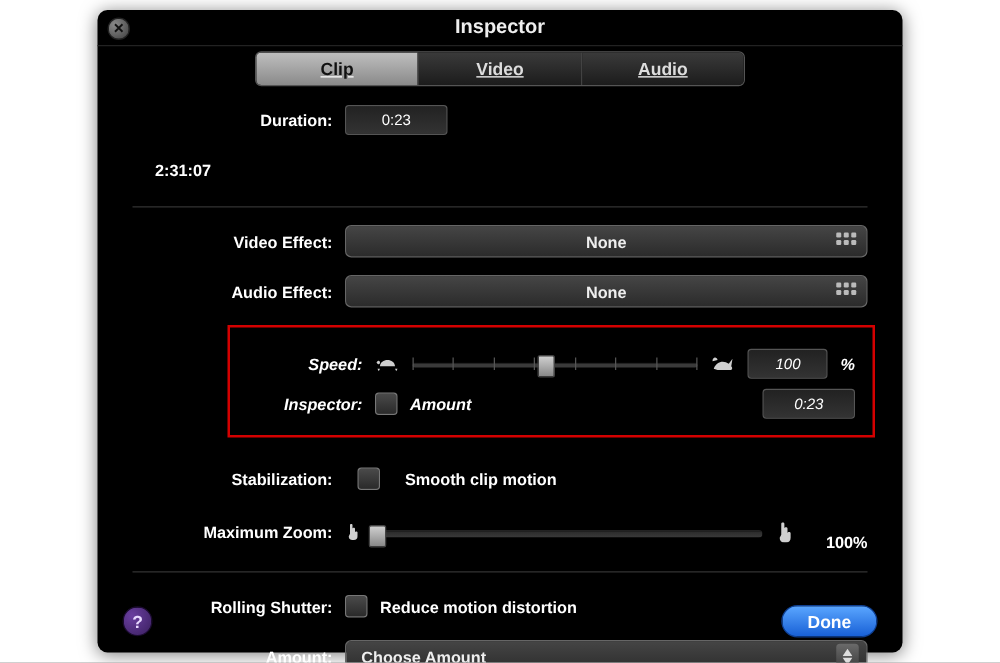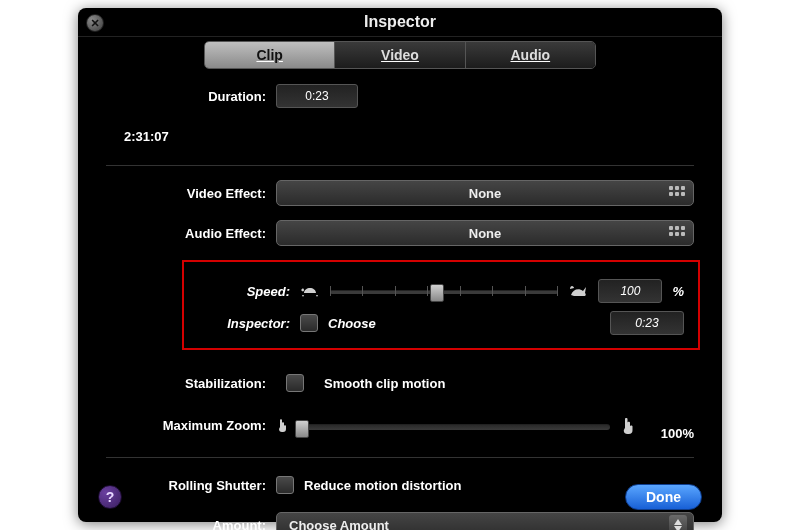--- a/index.html
+++ b/index.html
@@ -128,21 +128,21 @@
           <svg width="20" height="14" viewBox="0 0 20 14">
                 <path d="M3 12c2-6 8-7 12-4l3-4-1 6c1 1 1 2 0 3H6l-3-1zm1-9c1 0 2 1 2 2l-4 1c0-2 1-3 2-3z"></path>
               </svg>
         </span>
         <div class="textbox" style="width:62px;">100</div>
         <span class="percent-sign">%</span>
       </div>
       <div class="row">
         <div class="label">Inspector:</div>
         <span class="chk"></span>
-        <span class="chk-label">Choose</span>
+        <span class="chk-label">Amount</span>
         <div style="flex:1"></div>
         <div class="textbox" style="width:72px;">0:23</div>
       </div>
     </div>
 
     <div class="row" style="margin-top:20px;gap:20px;">
       <div class="label">Stabilization:</div>
       <span class="chk"></span>
       <span class="chk-label">Smooth clip motion</span>
     </div>

